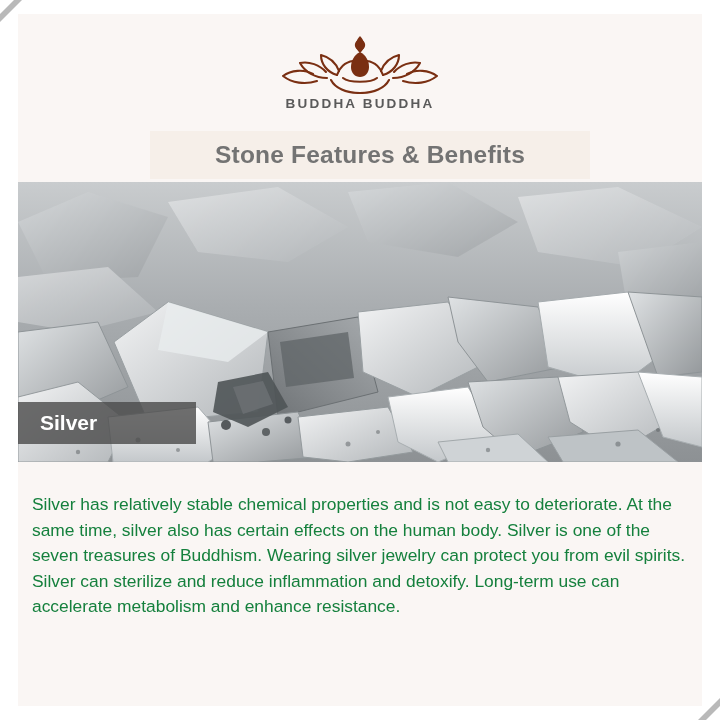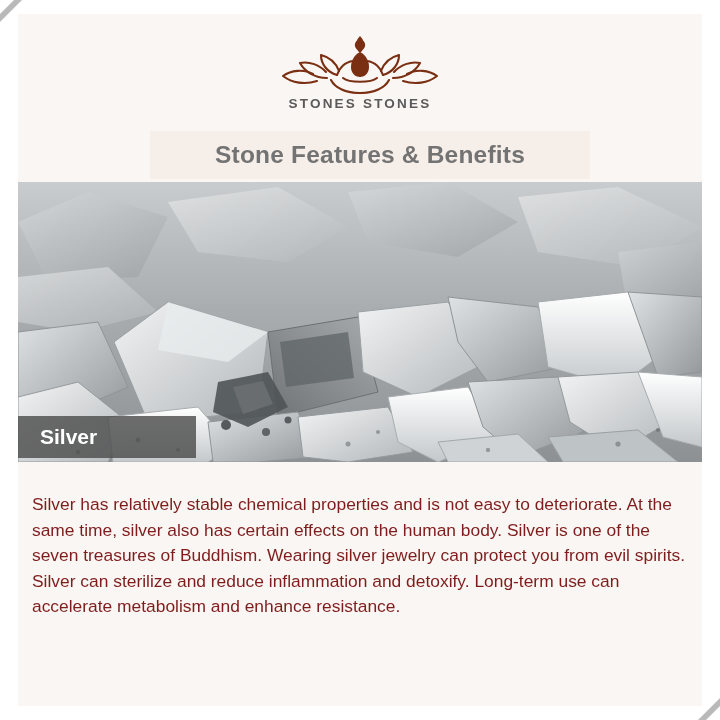--- a/index.html
+++ b/index.html
@@ -106,21 +106,21 @@
     height: 280px;
     overflow: hidden;
     background: #9fa3a6;
   }
   .photo svg { display: block; }
 
   
   .stone-label {
     position: absolute;
     left: 0;
-    top: 402px;
+    top: 388px;
     width: 178px;
     height: 42px;
     background: rgba(74,74,74,0.80);
     display: flex;
     align-items: center;
     padding-left: 22px;
   }
   .stone-label span {
     color: #ffffff;
     font-size: 21px;
@@ -141,21 +141,21 @@
     font-weight: 700;
     color: #1d1d1d;
     text-align: left;
     margin-bottom: 14px;
     white-space: nowrap;
   }
   .keywords .heart { color: #d06a7e; font-weight: 700; }
   .body-text {
     font-size: 17.4px;
     line-height: 1.47;
-    color: #7f1d1d;
+    color: #15803d;
     text-align: left;
   }
 </style>
 </head>
 <body>
 
 <div class="page">
 
   <div class="corner corner-tl"></div>
   <div class="corner corner-tl2"></div>
@@ -183,21 +183,21 @@
           <path d="M52 50 C40 50 30 44 25 35 C34 33 45 37 51 44"></path>
           <path d="M42 53 C30 57 17 55 8 48 C16 42 29 41 38 46"></path>
 
           <path d="M108 47 C118 44 124 36 124 27 C116 29 109 35 106 43"></path>
           <path d="M118 50 C130 50 140 44 145 35 C136 33 125 37 119 44"></path>
           <path d="M128 53 C140 57 153 55 162 48 C154 42 141 41 132 46"></path>
 
           <path d="M56 52 C60 60 71 65 85 65 C99 65 110 60 114 52"></path>
         </g>
       </svg>
-      <div class="logo-text">STONES STONES</div>
+      <div class="logo-text">BUDDHA BUDDHA</div>
     </div>
 
     <div class="title-band">
       <h1>Stone Features &amp; Benefits</h1>
     </div>
 
     <div class="photo">
       <svg width="684" height="280" viewBox="0 0 684 280">
         <defs>
           <linearGradient id="bg" x1="0" y1="0" x2="0" y2="1">

